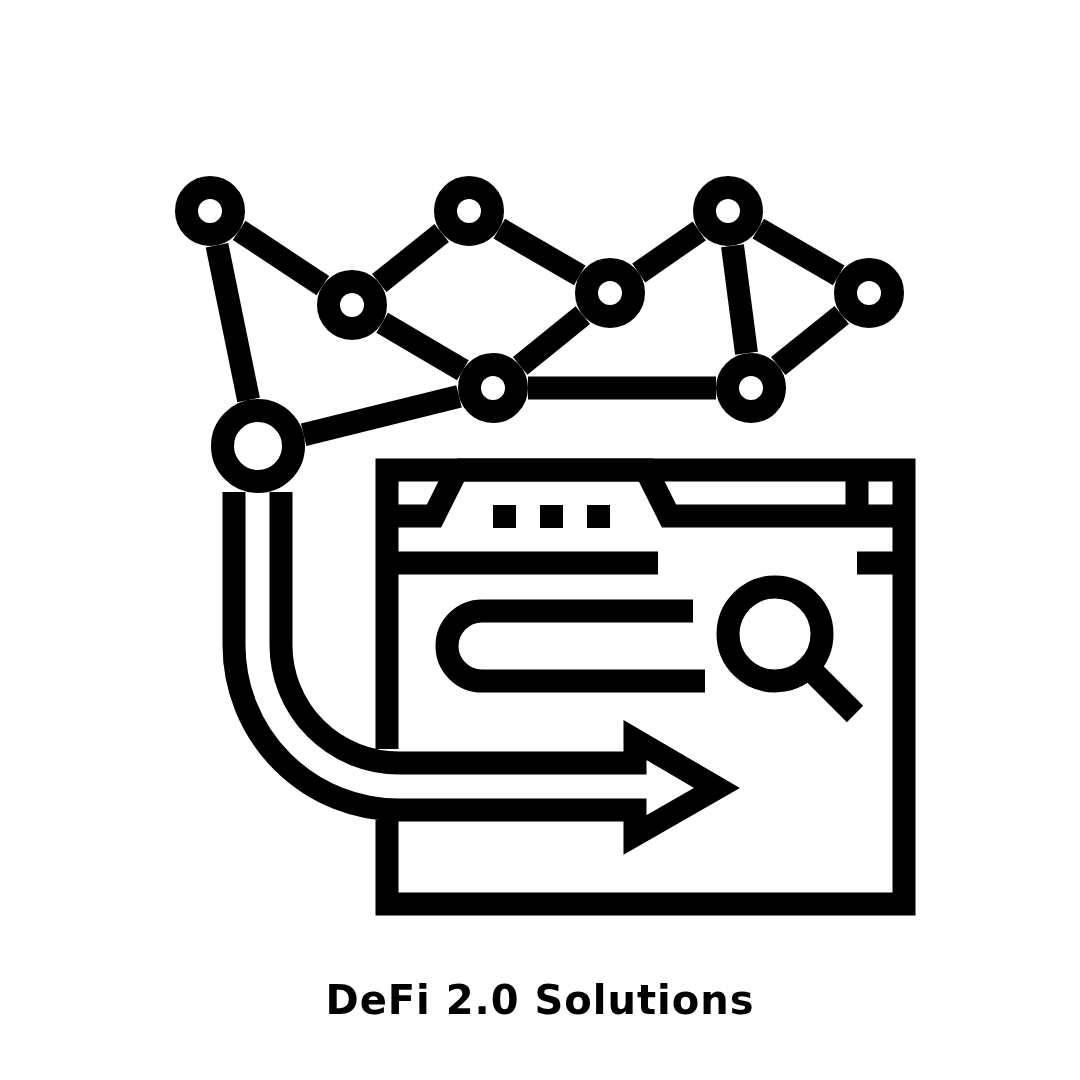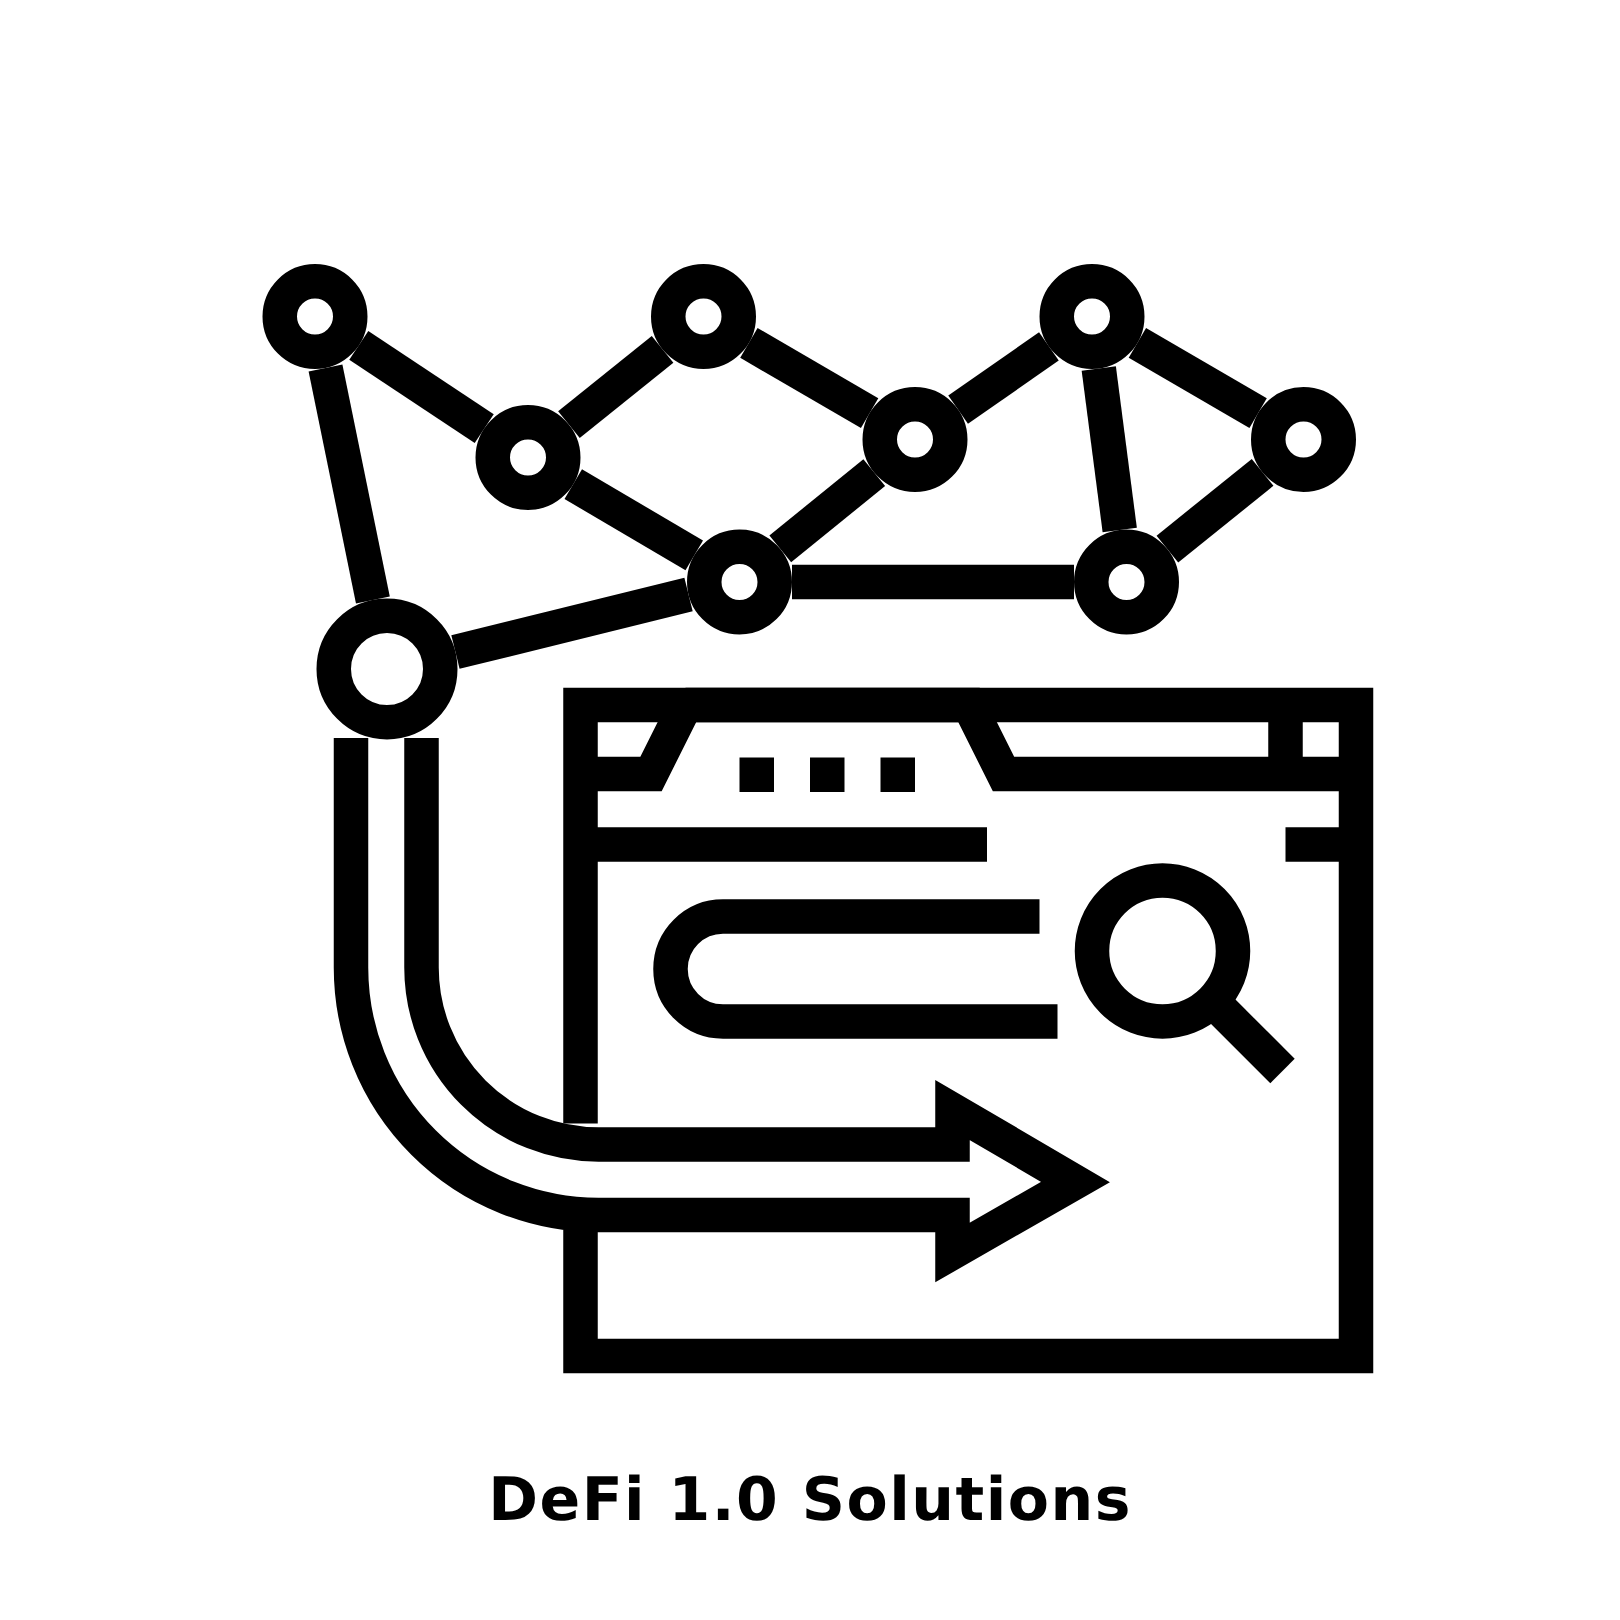--- a/index.html
+++ b/index.html
@@ -84,13 +84,13 @@
     <rect x="493" y="505" width="23" height="23"></rect>
     <rect x="540" y="505" width="23" height="23"></rect>
     <rect x="587" y="505" width="23" height="23"></rect>
   </g>
 
   <g fill="none" stroke="#000" stroke-width="23">
     <path d="M234 492 L234 645 A165 165 0 0 0 399 810 L635 810 L635 835 L717 788 L635 740 L635 763 L399 763 A118 118 0 0 1 281 645 L281 492"></path>
   </g>
 </svg>
 
-<div class="caption">DeFi 1.0 Solutions</div>
+<div class="caption">DeFi 2.0 Solutions</div>
 
 </body></html>

